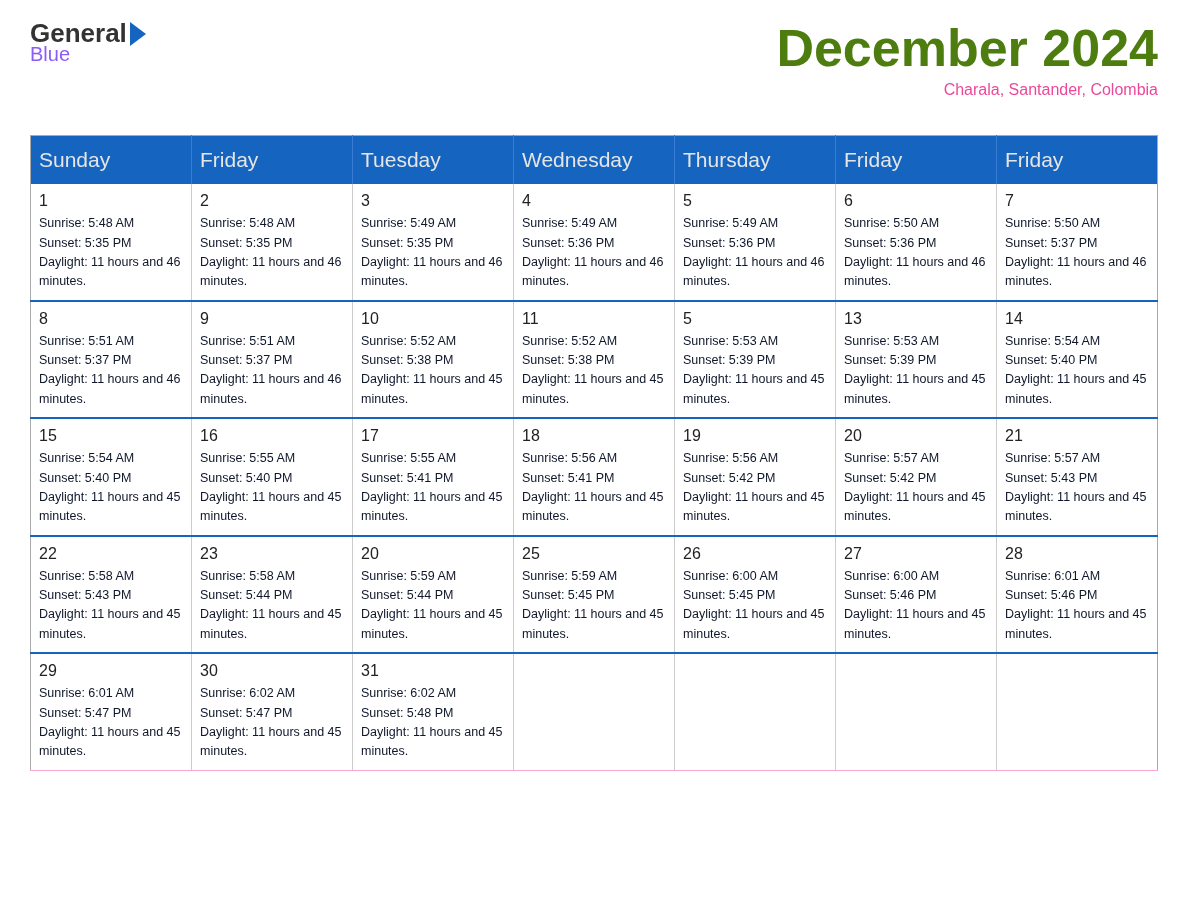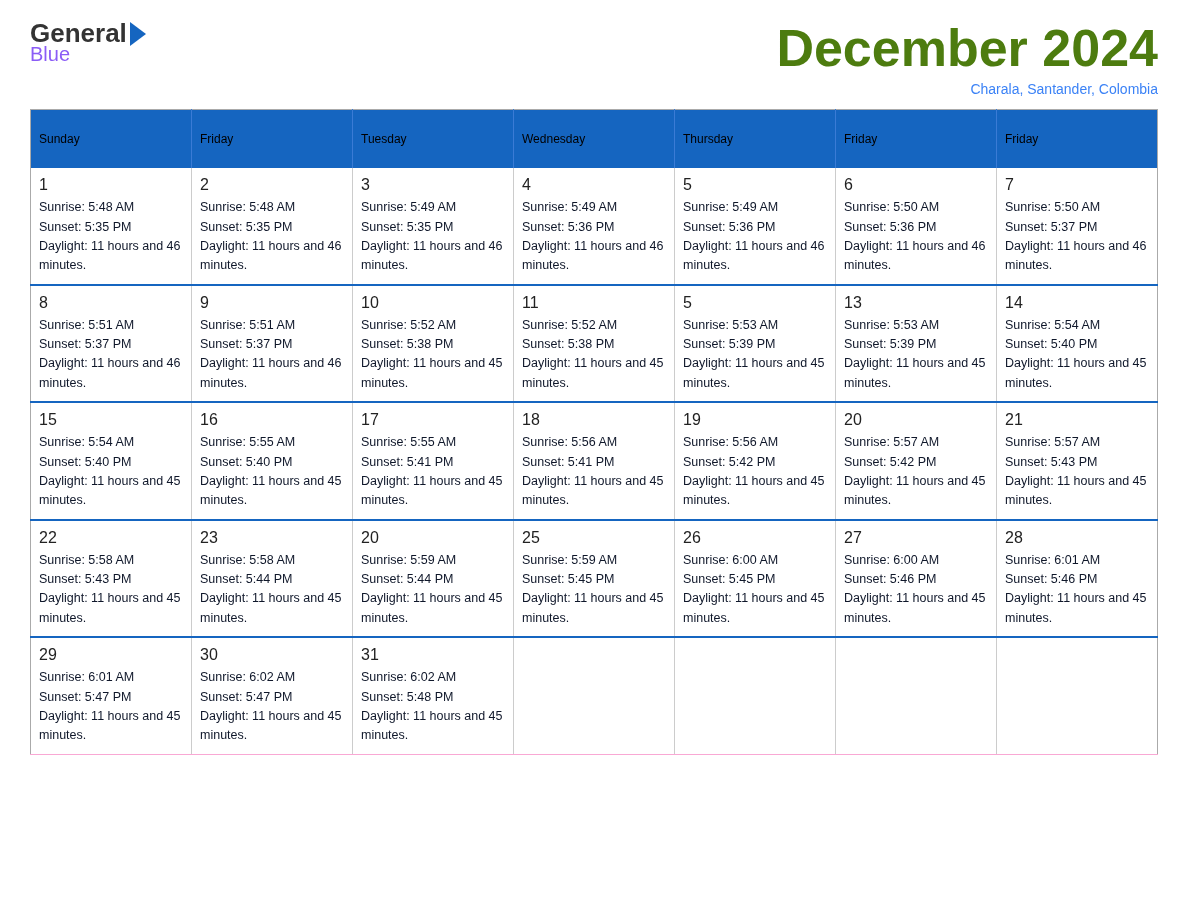--- a/index.html
+++ b/index.html
@@ -7,52 +7,52 @@
       font-family: Arial, sans-serif;
       background: #ffffff;
       width: 1188px;
       min-height: 918px;
       padding: 20px 30px;
     }
     .header {
       display: flex;
       justify-content: space-between;
       align-items: flex-start;
-      margin-bottom: 12px;
+      margin-bottom: 36px;
     }
     .logo {
       display: flex;
       flex-direction: column;
       align-items: flex-start;
     }
     .title-section {
       text-align: right;
     }
     .month-title {
       font-size: 52px;
       font-weight: bold;
       color: #4d7c0f;
       line-height: 1.1;
     }
     .location-title {
-      font-size: 14px;
-      color: #3b82f6;
+      font-size: 16px;
+      color: #ec4899;
       margin-top: 4px;
     }
     .calendar-table {
       width: 100%;
       border-collapse: collapse;
       border: 1px solid #aaa;
     }
     .calendar-table th {
       background-color: #1565c0;
-      color: #000000;
-      padding: 22px 8px;
+      color: #e5e5e5;
+      padding: 12px 8px;
       text-align: left;
-      font-size: 12px;
+      font-size: 21px;
       font-weight: normal;
       border-right: 1px solid #3a7bd5;
     }
     .calendar-table th:last-child {
       border-right: none;
     }
     .calendar-table td {
       vertical-align: top;
       padding: 8px 8px;
       border-right: 1px solid #ccc;

